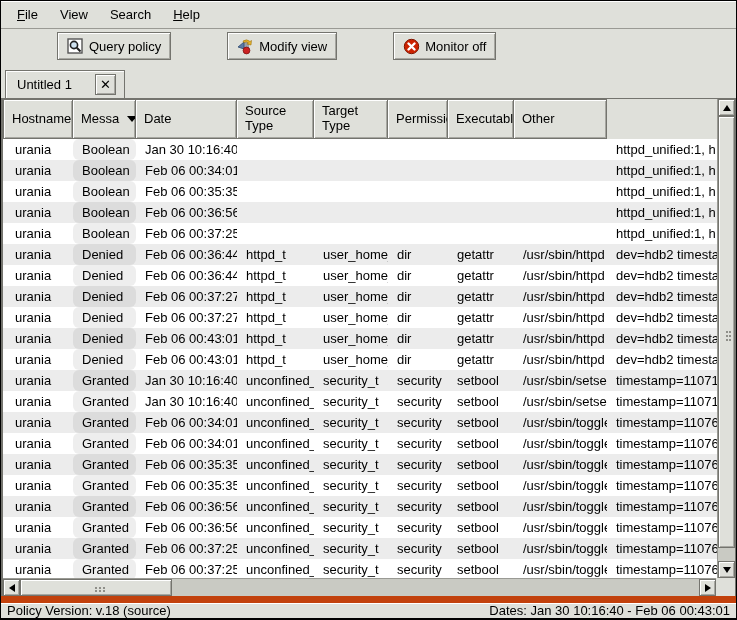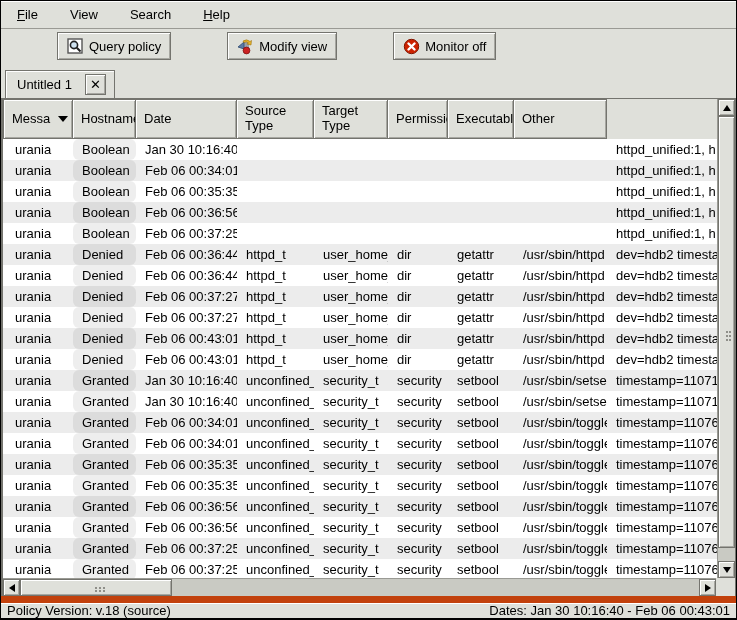--- a/index.html
+++ b/index.html
@@ -9,21 +9,21 @@
     font-size:13px; color:#000; background:#dfe0da;
   }
   .window {
     width:737px; height:620px; background:#dfe0da;
     border:1px solid #000; border-bottom-width:2px;
     display:flex; flex-direction:column; overflow:hidden;
   }
 
   
   .menubar {
-    height:28px; display:flex; align-items:center; padding:0 6px; gap:12px;
+    height:28px; display:flex; align-items:center; padding:0 6px; gap:2px;
     border-bottom:1px solid #9a9a94; box-shadow:0 1px 0 #fff inset;
     flex:0 0 auto;
   }
   .menu-item {
     display:inline-block; padding:4px 10px; cursor:default;
   }
   .mnemonic::first-letter { text-decoration:underline; }
 
   
   .toolbar {
@@ -37,21 +37,21 @@
     font:13px "Liberation Sans","DejaVu Sans",sans-serif; cursor:default;margin-left:48px;
   }
   .tb-icon { width:17px; height:17px; display:inline-block; }
 
   
   .tabbar {
     height:35px; display:flex; align-items:flex-end; padding:0 0 0 4px;
     flex:0 0 auto;
   }
   .tab {
-    height:28px; display:flex; align-items:center; gap:13px; padding:0 8px 0 11px;
+    height:28px; display:flex; align-items:center; gap:23px; padding:0 8px 0 11px;
     background:#dfe0da;
     border:1px solid #74746e; border-bottom:none;
     box-shadow:1px 1px 0 #fff inset;
   }
   .tab-close {
     width:21px; height:21px; display:flex; align-items:center; justify-content:center;
     background:#dfe0da; border:1px solid #74746e;
     box-shadow:1px 1px 0 #fff inset, -1px -1px 0 #a7a7a1 inset;
     font-weight:bold; font-size:13px; cursor:default;
   }
@@ -184,22 +184,22 @@
     <div class="tab">
       <span>Untitled 1</span>
       <span class="tab-close">✕</span>
     </div>
   </div>
 
   <div class="frame">
     <div class="table-zone">
       <div class="table-cols">
         <div class="thead">
+          <div class="th"><span>Hostname</span></div>
           <div class="th"><span>Messa</span><span class="sort-arrow"></span></div>
-          <div class="th"><span>Hostname</span></div>
           <div class="th"><span>Date</span></div>
           <div class="th"><span>Source
 Type</span></div>
           <div class="th"><span>Target
 Type</span></div>
           <div class="th"><span>Permission</span></div>
           <div class="th"><span>Executable</span></div>
           <div class="th"><span>Other</span></div>
         </div>
         <div class="tbody" id="tbody">

